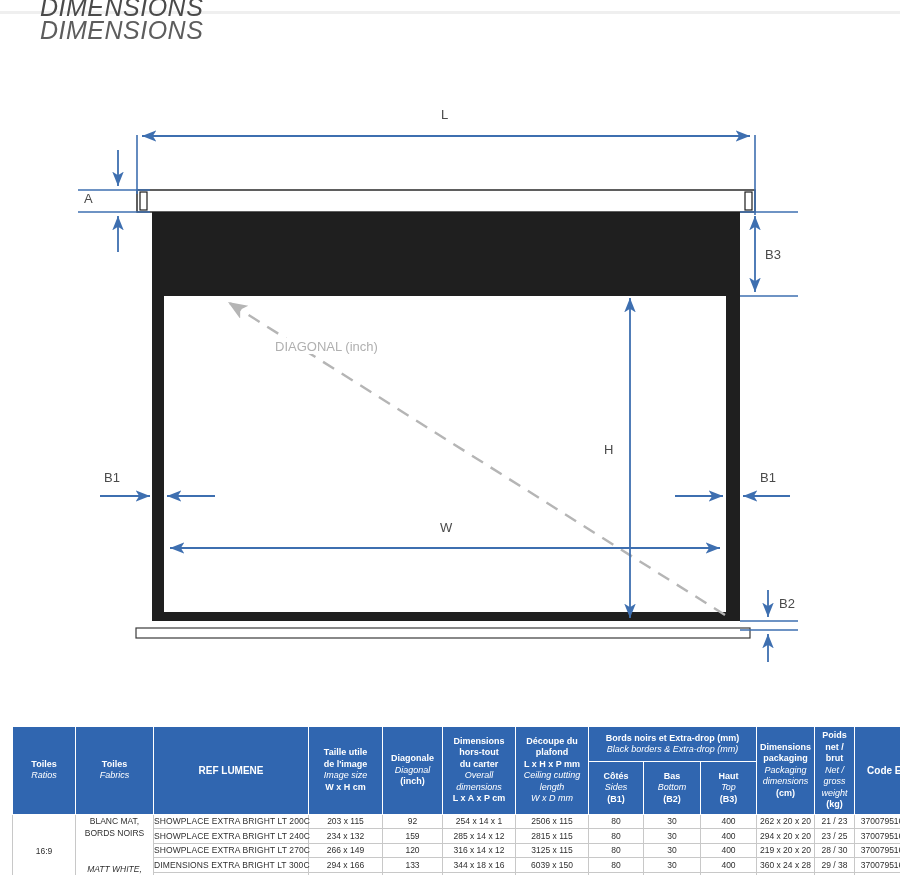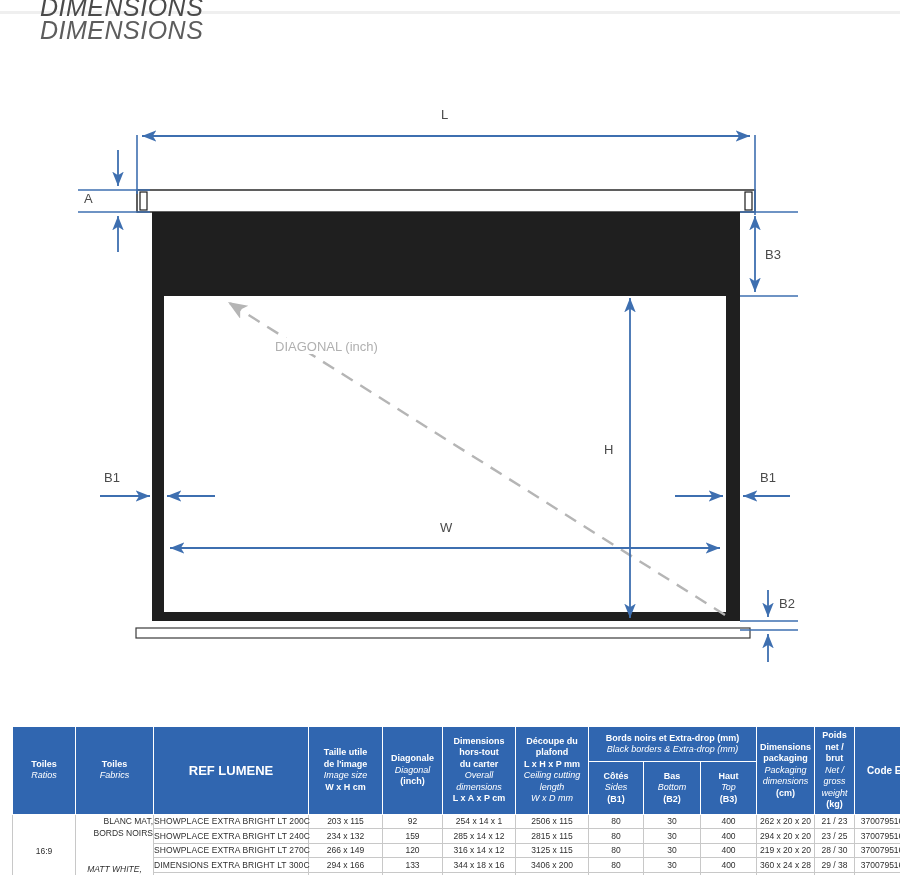--- a/index.html
+++ b/index.html
@@ -59,21 +59,21 @@
   table.spec tbody td{
     border:1px solid #c8c8c8;
     font-size:8.5px;
     color:#2f2f2f;
     height:13px;
     line-height:12px;
     white-space:nowrap;
   }
   td.ratio{font-size:9px;}
   td.fabric{font-size:8.5px;line-height:11px;}
-  td.fabric .fr{font-weight:normal;display:block;text-align:right;}
+  td.fabric .fr{font-weight:normal;display:block;}
   td.fabric .en{font-style:italic;display:block;margin-top:24px;}
   td.ref{font-size:8.5px;letter-spacing:.1px;margin-top:48px;}
   td.ean{font-size:8.5px;}
 </style>
 </head>
 <body>
 
 <div class="page">
 
   <div class="top-rule"></div>
@@ -202,21 +202,21 @@
         <tr>
           <th rowspan="2">
             <span class="b">Toiles</span>
             <span class="i">Ratios</span>
           </th>
           <th rowspan="2">
             <span class="b">Toiles</span>
             <span class="i">Fabrics</span>
           </th>
           <th rowspan="2">
-            <span class="b" style="font-size:13px">REF LUMENE</span>
+            <span class="b" style="font-size:10px">REF LUMENE</span>
           </th>
           <th rowspan="2">
             <span class="b" style="white-space:pre-line">Taille utile
 de l'image</span>
             <span class="i">Image size</span>
             <span class="b">W x H cm</span>
           </th>
           <th rowspan="2">
             <span class="b">Diagonale</span>
             <span class="i">Diagonal</span>
@@ -324,21 +324,21 @@
           <td>400</td>
           <td>219 x 20 x 20</td>
           <td>28 / 30</td>
           <td class="ean">3700795164341</td>
         </tr>
         <tr>
           <td class="ref">DIMENSIONS EXTRA BRIGHT LT 300C</td>
           <td>294 x 166</td>
           <td>133</td>
           <td>344 x 18 x 16</td>
-          <td>3406 x 200</td>
+          <td>6039 x 150</td>
           <td>80</td>
           <td>30</td>
           <td>400</td>
           <td>360 x 24 x 28</td>
           <td>29 / 38</td>
           <td class="ean">3700795164358</td>
         </tr>
         <tr>
           <td class="ref">SHOWPLACE EXTRA BRIGHT LT 400C</td>
           <td>399 x 224</td>

